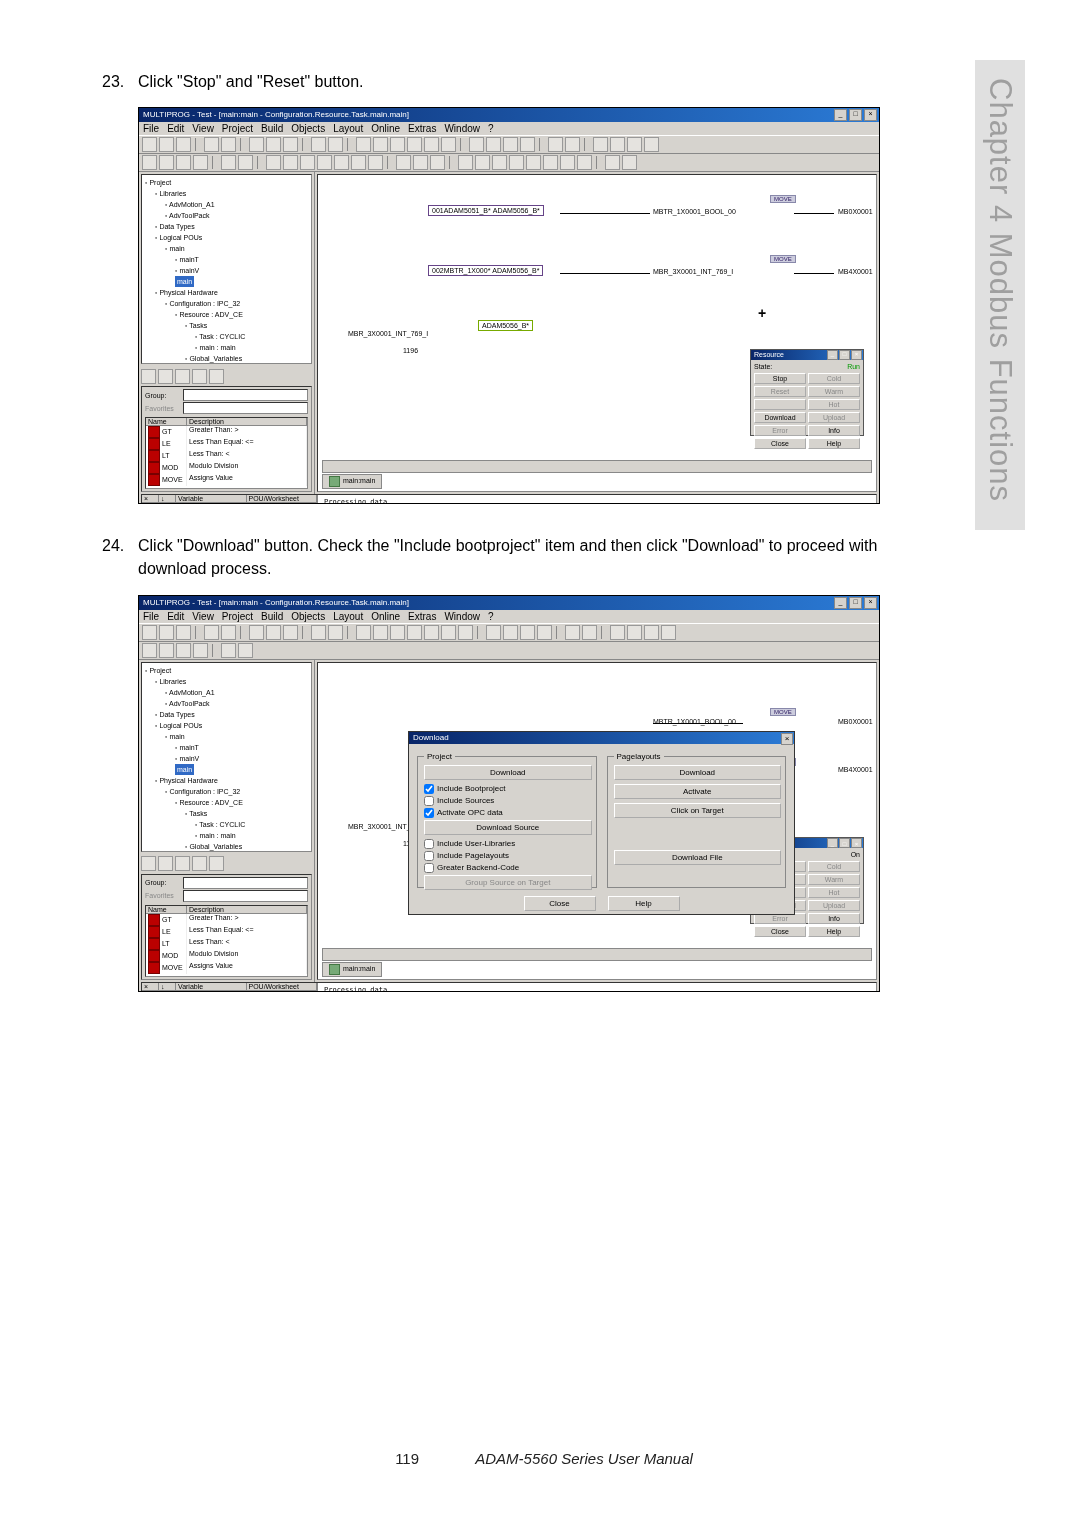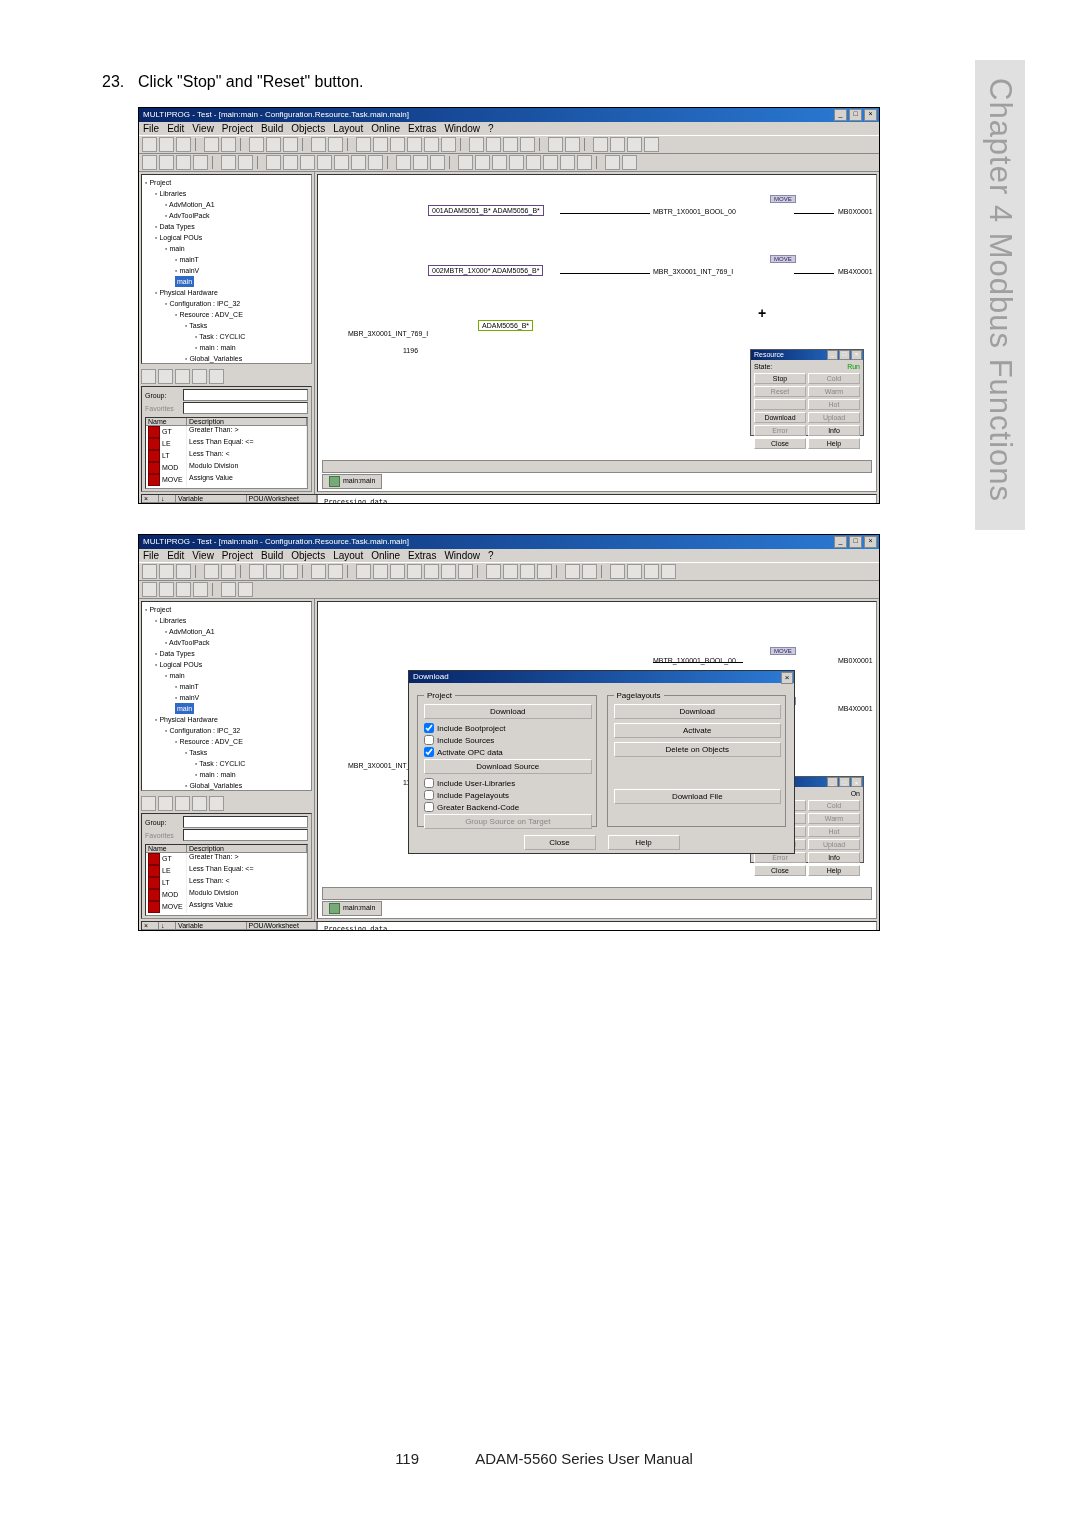--- a/index.html
+++ b/index.html
@@ -20,21 +20,21 @@
     position: absolute;
     bottom: 60px;
     left: 0;
     width: 100%;
     text-align: center;
     font-size: 15px;
     color: #222;
   }
   .page-footer span { display: inline-block; }
   .page-num { width: 40px; }
-  .page-manual { margin-left: 44px; }
+  .page-manual { margin-left: 44px; font-style: italic; }
 
   
   .side-tab {
     position: absolute;
     top: 60px;
     right: 55px;
     width: 50px;
     height: 470px;
     background: #e0e0e0;
     color: #9f9f9f;
@@ -503,20 +503,24 @@
         <div class="bp-msgs">
           <div>Processing data ...</div>
 
         </div>
 
       </div>
     </div>
 
   </div>
 
+  <div class="step">
+    <div class="num">24.</div>
+    <div class="txt">Click "Download" button. Check the "Include bootproject" item and then click "Download" to proceed with download process.</div>
+  </div>
 
   <div class="screenshot">
     <div class="titlebar">
       <span>MULTIPROG - Test - [main:main - Configuration.Resource.Task.main.main]</span>
       <div class="title-icons">
         <div class="win-btn">_</div>
         <div class="win-btn">□</div>
         <div class="win-btn">×</div>
       </div>
     </div>
@@ -701,21 +705,21 @@
               <label class="ck">
                   <input type="checkbox" style="">
                   <span>Greater Backend-Code</span>
                 </label>
               <div class="dbtn dis">Group Source on Target</div>
             </fieldset>
             <fieldset>
               <legend>Pagelayouts</legend>
               <div class="dbtn">Download</div>
               <div class="dbtn">Activate</div>
-              <div class="dbtn">Delete on Objects</div>
+              <div class="dbtn">Click on Target</div>
               <div style="height:28px"></div>
               <div class="dbtn">Download File</div>
             </fieldset>
           </div>
           <div class="bot-btns">
             <div class="dbtn">Close</div>
             <div class="dbtn">Help</div>
           </div>
         </div>
 

